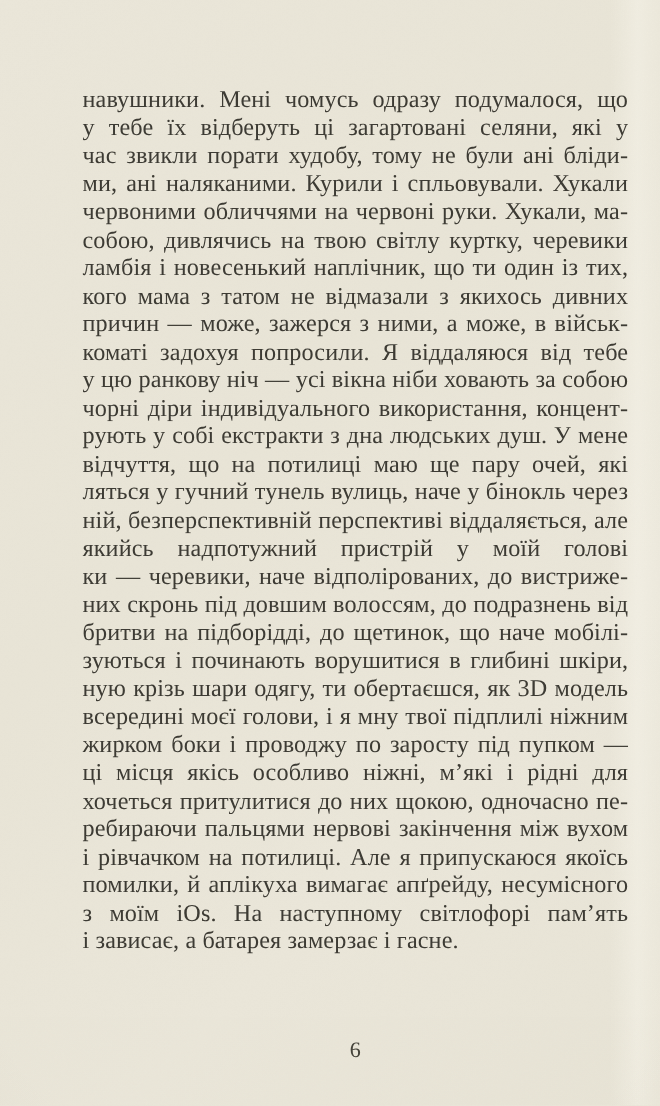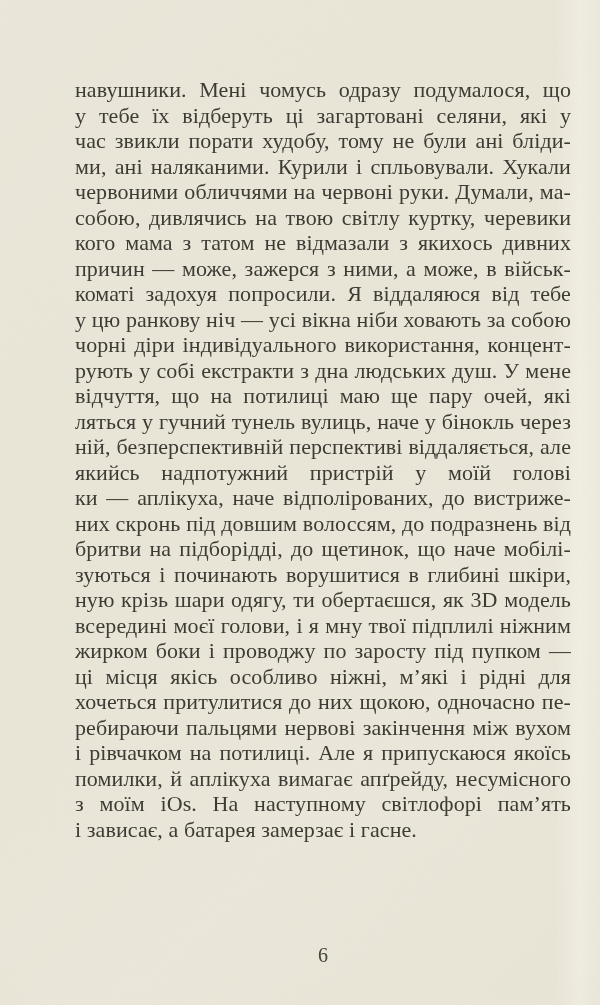--- a/index.html
+++ b/index.html
@@ -76,33 +76,34 @@
       <feColorMatrix in="n" type="matrix" values="0 0 0 0 0.78  0 0 0 0 0.75  0 0 0 0 0.66  0 0 0 0.9 0"></feColorMatrix>
     </filter>
     <rect width="600" height="1005" filter="url(#noise)"></rect>
   </svg>
 
   <div class="text-block" style="color: rgb(61, 59, 52);">
       <div class="line">навушники. Мені чомусь одразу подумалося, що</div>
       <div class="line">у тебе їх відберуть ці загартовані селяни, які у такий</div>
       <div class="line">час звикли порати худобу, тому не були ані бліди-</div>
       <div class="line">ми, ані наляканими. Курили і спльовували. Хукали</div>
-      <div class="line">червоними обличчями на червоні руки. Думали, ма-</div>
+      <div class="line">червоними обличчями на червоні руки. Хукали, ма-</div>
       <div class="line">собою, дивлячись на твою світлу куртку, черевики Ко-</div>
+      <div class="line">ламбія і новесенький наплічник, що ти один із тих,</div>
       <div class="line">кого мама з татом не відмазали з якихось дивних</div>
       <div class="line">причин — може, зажерся з ними, а може, в військ-</div>
       <div class="line">коматі задохуя попросили. Я віддаляюся від тебе</div>
       <div class="line">у цю ранкову ніч — усі вікна ніби ховають за собою</div>
       <div class="line">чорні діри індивідуального використання, концент-</div>
       <div class="line">рують у собі екстракти з дна людських душ. У мене</div>
       <div class="line">відчуття, що на потилиці маю ще пару очей, які див-</div>
       <div class="line">ляться у гучний тунель вулиць, наче у бінокль через</div>
       <div class="line">ній, безперспективній перспективі віддаляється, але</div>
       <div class="line">якийсь надпотужний пристрій у моїй голові дозволяє</div>
-      <div class="line">ки — аплікуха, наче відполірованих, до вистриже-</div>
+      <div class="line">ки — черевики, наче відполірованих, до вистриже-</div>
       <div class="line">них скронь під довшим волоссям, до подразнень від</div>
       <div class="line">бритви на підборідді, до щетинок, що наче мобілі-</div>
       <div class="line">зуються і починають ворушитися в глибині шкіри,</div>
       <div class="line">ную крізь шари одягу, ти обертаєшся, як 3D модель</div>
       <div class="line">всередині моєї голови, і я мну твої підплилі ніжним</div>
       <div class="line">жирком боки і проводжу по заросту під пупком —</div>
       <div class="line">ці місця якісь особливо ніжні, м’які і рідні для мене,</div>
       <div class="line">хочеться притулитися до них щокою, одночасно пе-</div>
       <div class="line">ребираючи пальцями нервові закінчення між вухом</div>
       <div class="line">і рівчачком на потилиці. Але я припускаюся якоїсь</div>

